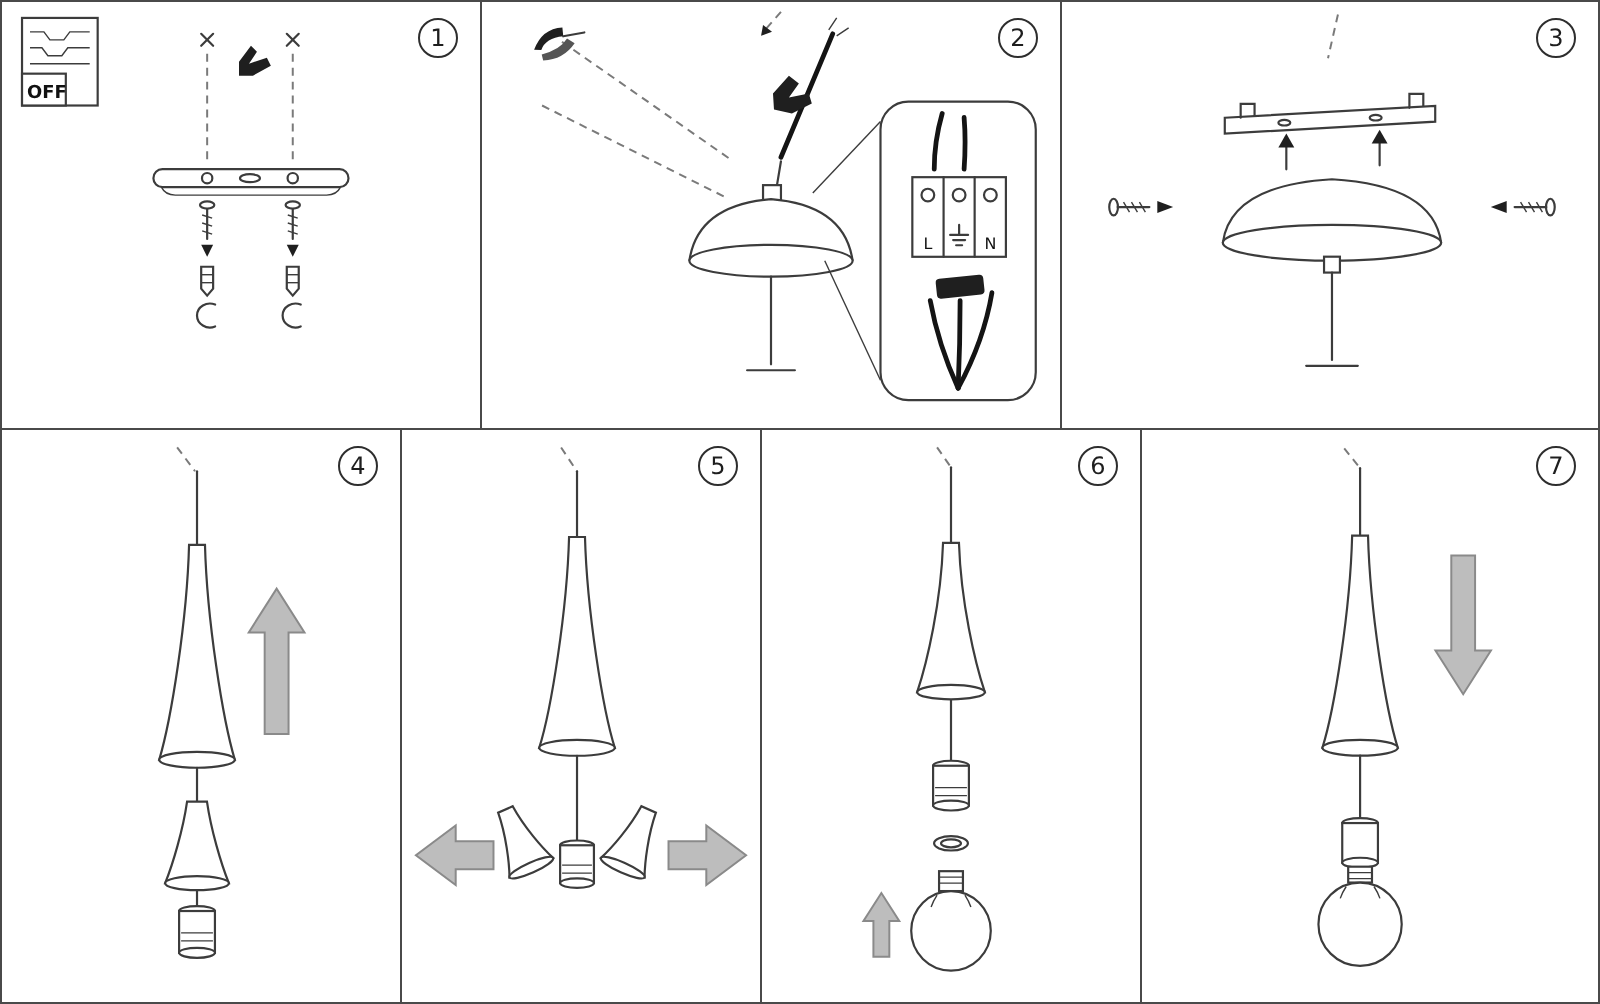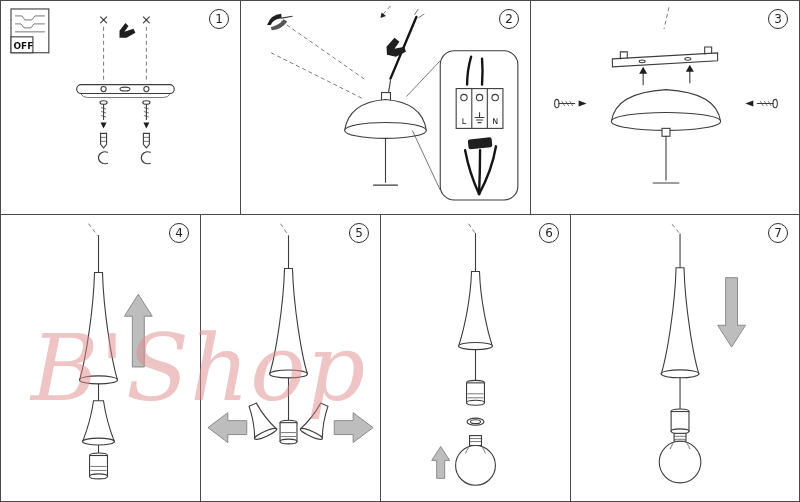--- a/index.html
+++ b/index.html
@@ -352,14 +352,13 @@
           <path d="M103,229 q-2,3 -3,6 M117,229 q2,3 3,6" class="thin"></path>
         </g>
         <g>
           <path d="M156,62 V110 H148 L162,132 L176,110 H168 V62 Z" class="ar"></path>
         </g>
       </svg>
       <span class="badge">7</span>
     </section>
   </div>
 
-  <div class="watermark">B'Shop</div>
 </div>
 
 </body></html>

